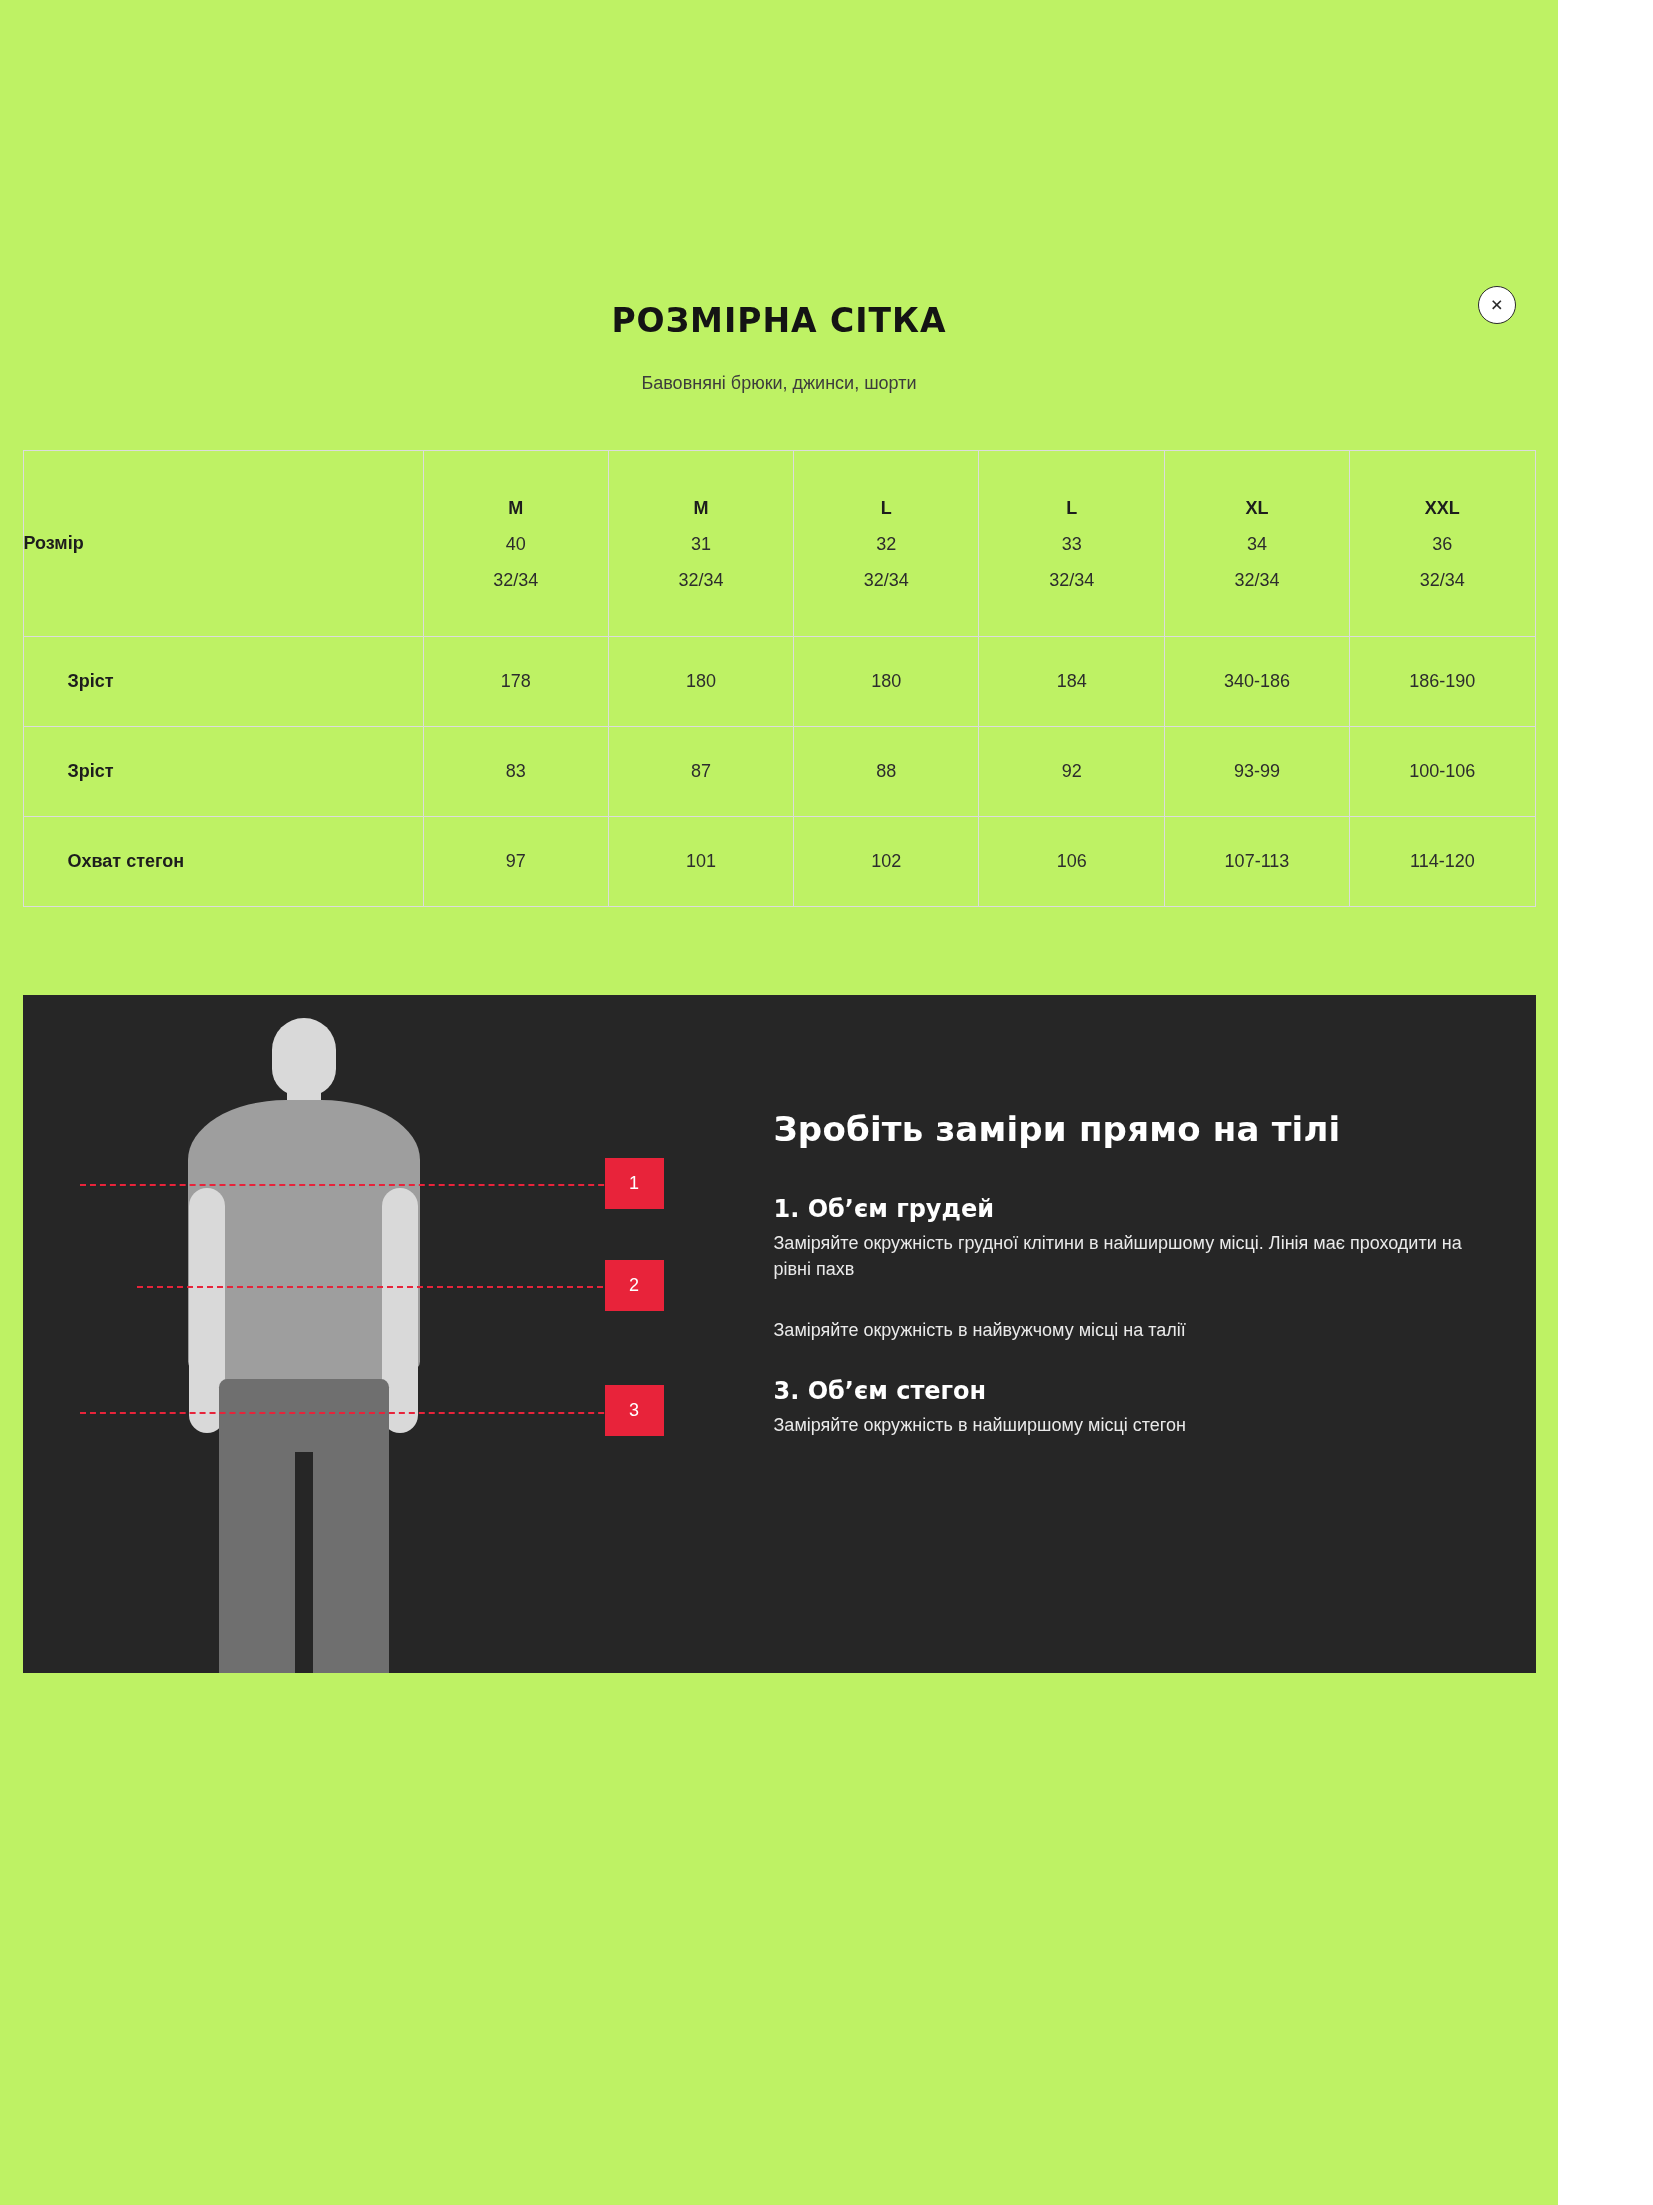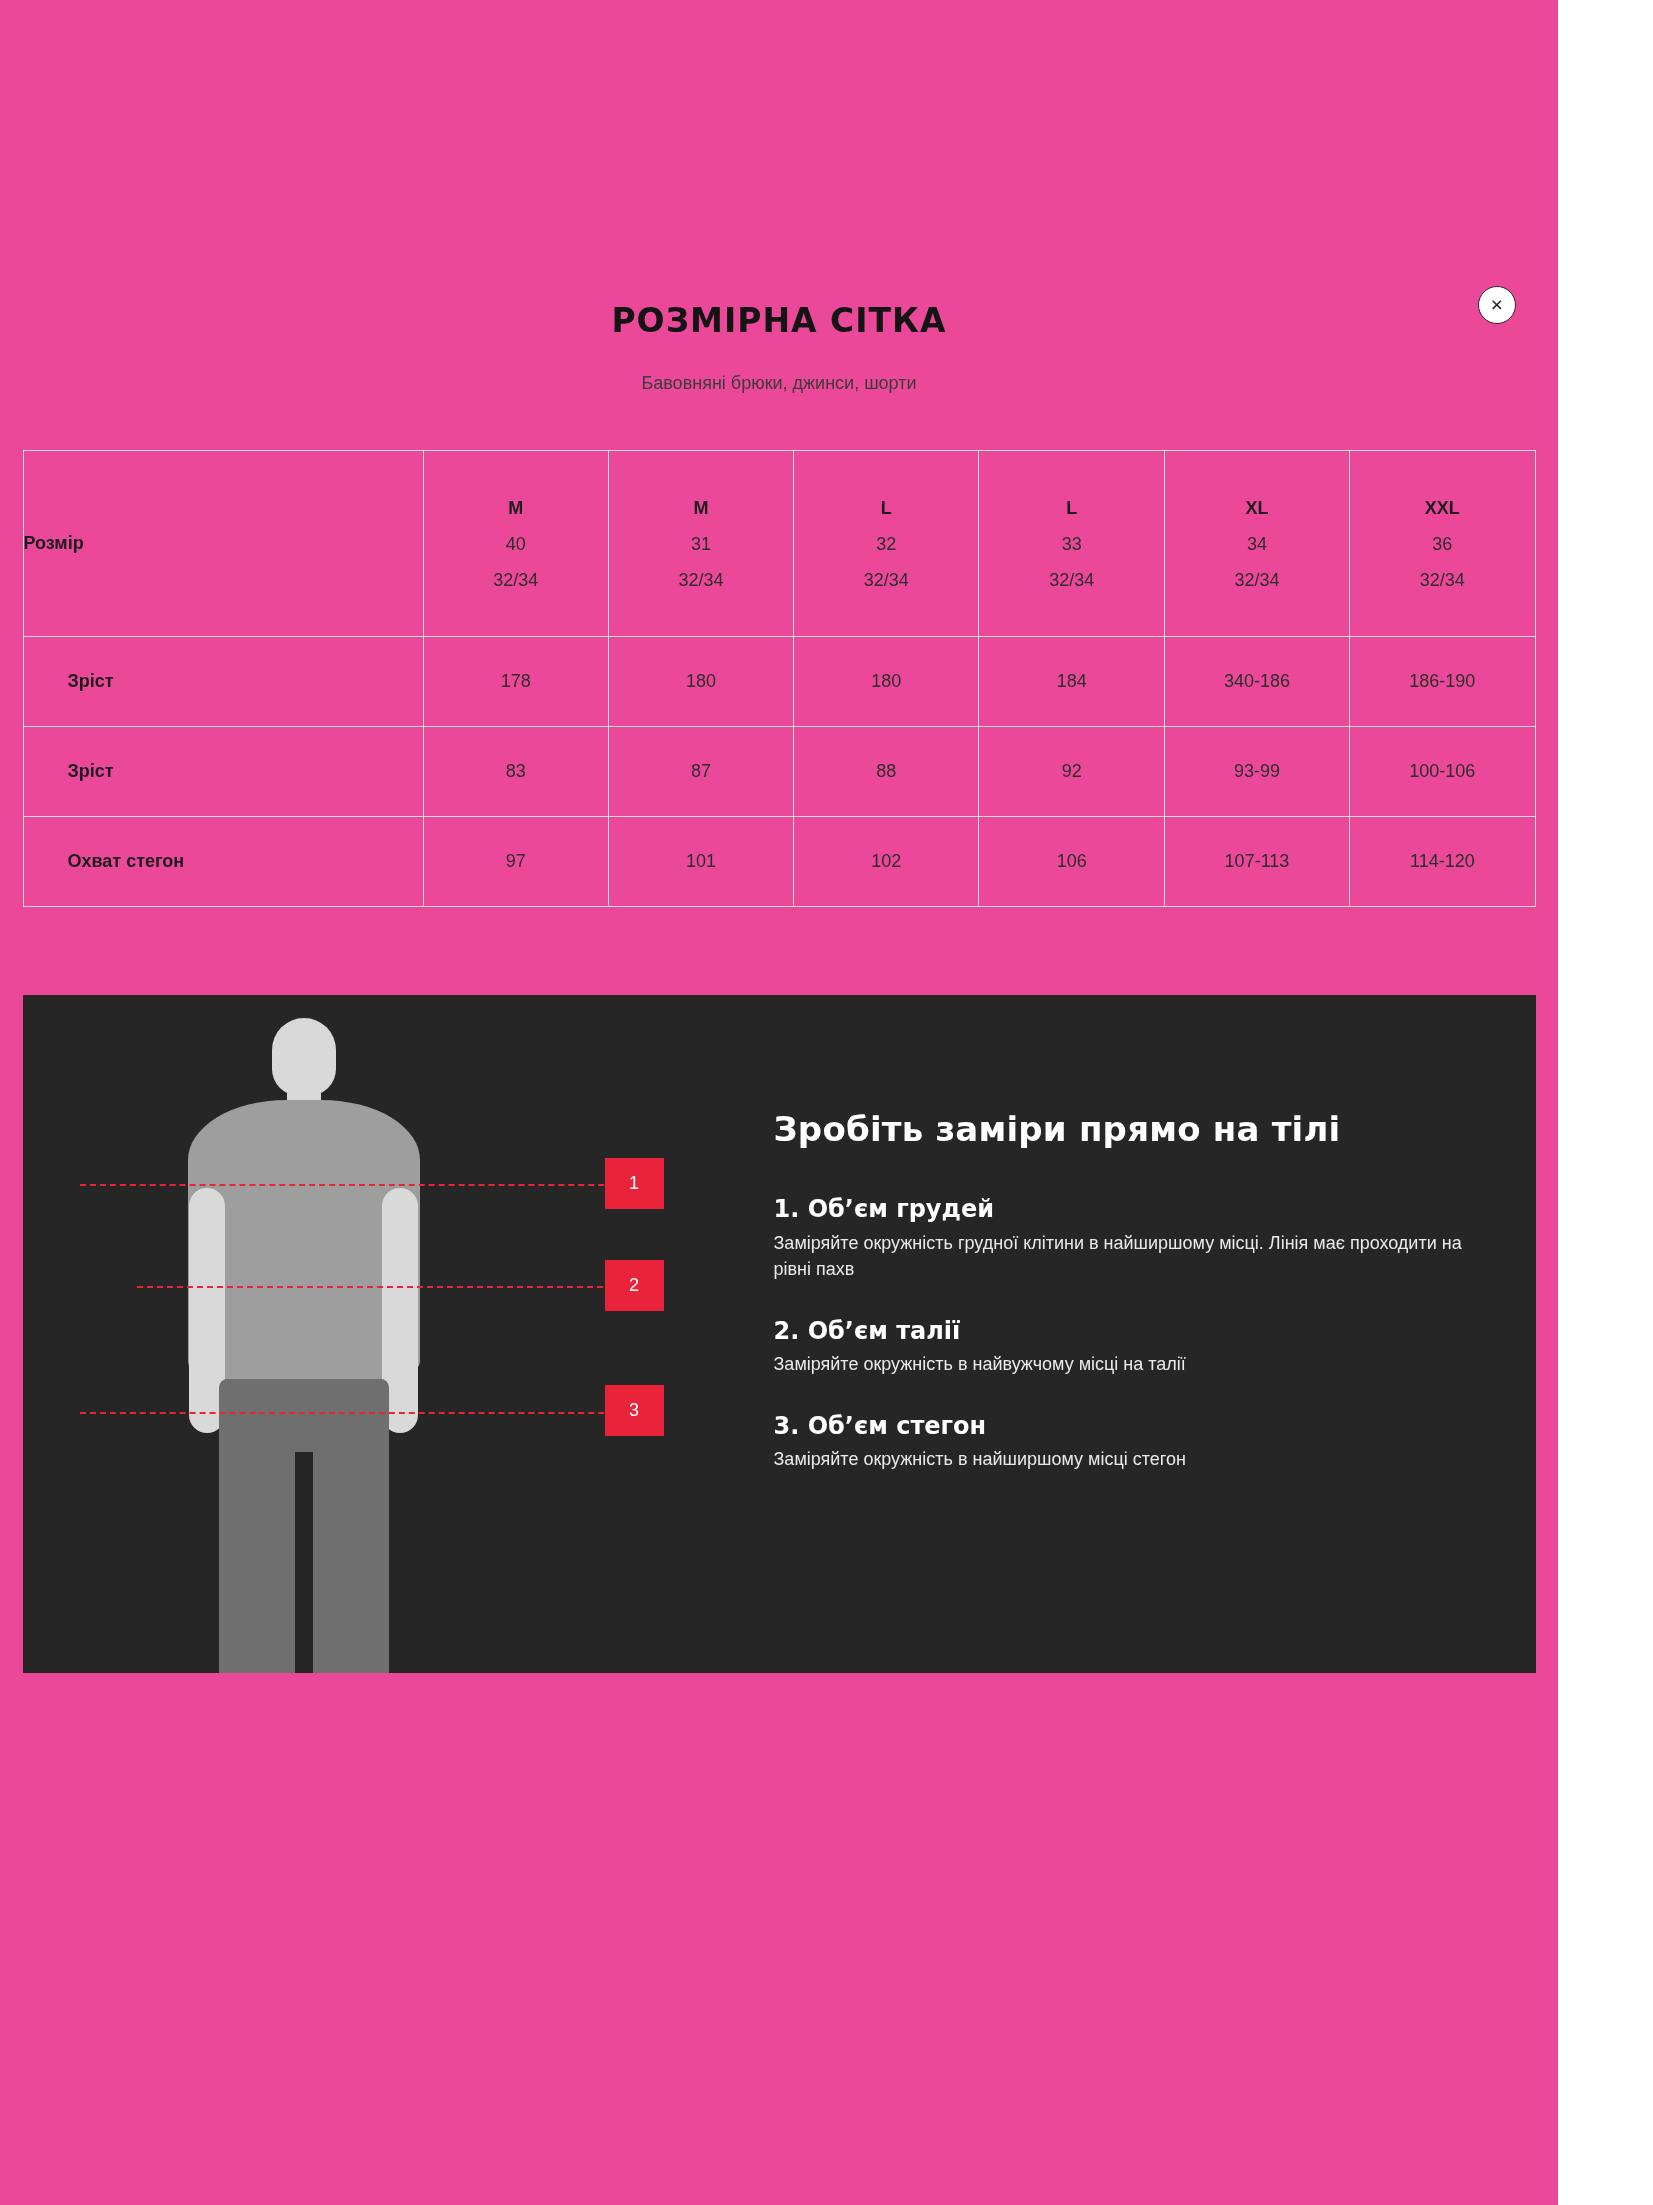--- a/index.html
+++ b/index.html
@@ -15,21 +15,21 @@
     height: 2205px;
     position: relative;
     overflow: hidden;
   }
 
   .modal {
     position: absolute;
     left: 0; top: 0;
     width: 1558px;
     height: 2205px;
-    background: #ec4899;
+    background: #bef264;
   }
 
   
   .close-btn {
     position: absolute;
     right: 42px;
     top: 286px;
     width: 38px; height: 38px;
     border-radius: 50%;
     border: 1.6px solid #2b2b2b;
@@ -351,21 +351,20 @@
 
     <div class="panel-text">
       <h2 class="panel-title">Зробіть заміри прямо на тілі</h2>
 
       <div class="step">
         <p class="step-title">1. Об’єм грудей</p>
         <p class="step-desc">Заміряйте окружність грудної клітини в найширшому місці. Лінія має проходити на рівні пахв</p>
       </div>
 
       <div class="step">
-        <p class="step-title">2. Об’єм талії</p>
         <p class="step-desc">Заміряйте окружність в найвужчому місці на талії</p>
       </div>
 
       <div class="step">
         <p class="step-title">3. Об’єм стегон</p>
         <p class="step-desc">Заміряйте окружність в найширшому місці стегон</p>
       </div>
     </div>
   </div>
 

